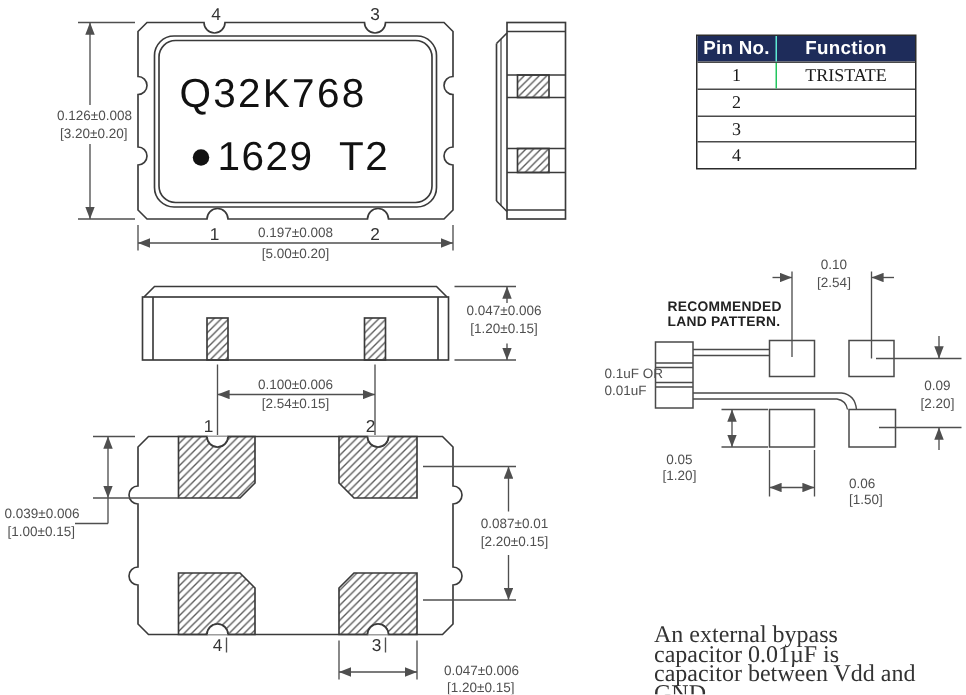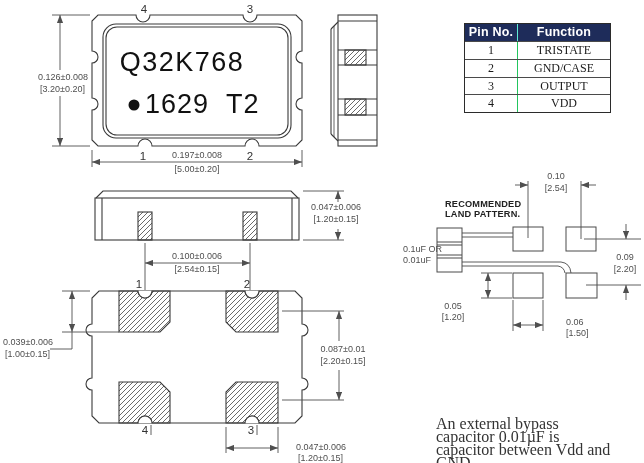--- a/index.html
+++ b/index.html
@@ -225,29 +225,26 @@
   <div class="ptr phead" style="background: rgb(30, 44, 90); color: rgb(255, 255, 255);">
     <div class="pc1">Pin No.</div>
     <div class="pc2">Function</div>
   </div>
   <div class="ptr prow">
     <div class="pc1">1</div>
     <div class="pc2">TRISTATE</div>
   </div>
   <div class="ptr prow">
     <div class="pc1">2</div>
-    <div class="pc2">GND/CASE</div>
   </div>
   <div class="ptr prow">
     <div class="pc1">3</div>
-    <div class="pc2">OUTPUT</div>
   </div>
   <div class="ptr prow">
     <div class="pc1">4</div>
-    <div class="pc2">VDD</div>
   </div>
 </div>
 
 
 <div class="note">
   <div>An external bypass capacitor 0.01µF is</div>
   <div>capacitor between Vdd and GND</div>
 </div>
 
 </div>

